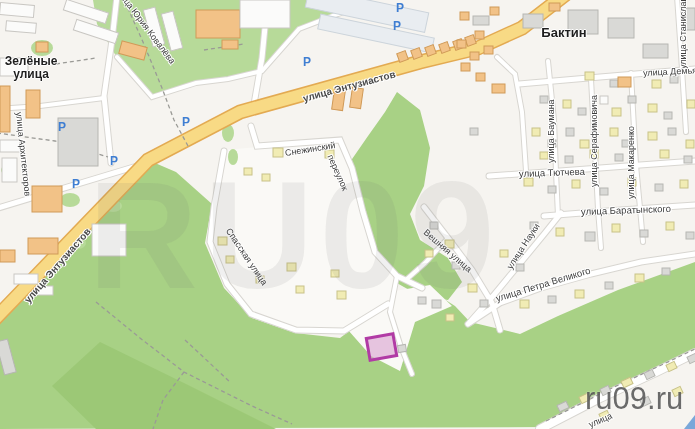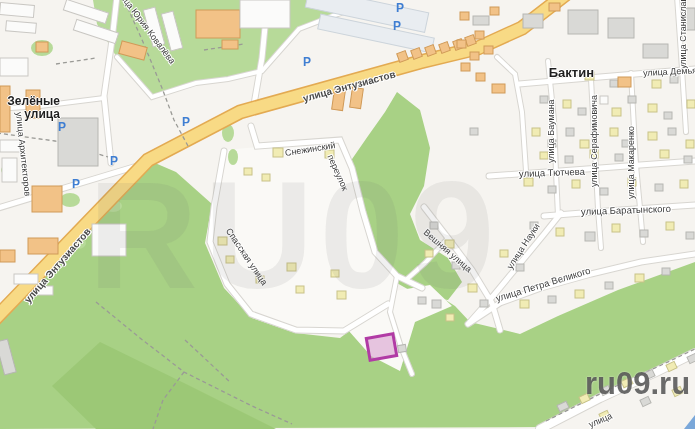--- a/index.html
+++ b/index.html
@@ -3,25 +3,25 @@
 <meta charset="utf-8">
 <style>
   html,body{margin:0;padding:0;}
   body{font-family:"Liberation Sans",sans-serif;}
   .map{position:relative;width:695px;height:429px;overflow:hidden;background:#f6f4f0;}
   .map svg{position:absolute;left:0;top:0;}
   .lbl{position:absolute;white-space:nowrap;color:#3d3d3d;
        text-shadow:1px 0 0 #fff,-1px 0 0 #fff,0 1px 0 #fff,0 -1px 0 #fff,1px 1px 0 #fff,-1px -1px 0 #fff;
        transform-origin:0 50%;}
   .lbl.bold{font-weight:700;color:#4a4a4a;}
-  .place{position:absolute;color:#1f1f1f;font-weight:700;text-align:right;line-height:1.12;
-       text-shadow:1px 0 0 #fff,-1px 0 0 #fff,0 1px 0 #fff,0 -1px 0 #fff;margin-top:40px;}
+  .place{position:absolute;color:#1f1f1f;font-weight:700;text-align:center;line-height:1.12;
+       text-shadow:1px 0 0 #fff,-1px 0 0 #fff,0 1px 0 #fff,0 -1px 0 #fff;}
   .wm-big{position:absolute;left:88px;top:128px;font-size:152px;font-weight:700;
        color:rgba(110,110,110,0.10);letter-spacing:6px;pointer-events:none;margin-top:20px;}
-  .wm-corner{position:absolute;left:585px;top:366px;font-size:31px;font-weight:700;
+  .wm-corner{position:absolute;left:585px;top:381px;font-size:31px;font-weight:400;
        color:rgba(70,70,70,0.80);text-shadow:0 0 2px rgba(255,255,255,0.6);pointer-events:none;}
 </style>
 </head>
 <body>
 
 <div class="map">
   <svg id="map-svg" width="695" height="429" viewBox="0 0 695 429">
       <rect x="0" y="0" width="695" height="429" fill="#f6f4f0"></rect>
       <polygon points="93,0 345,0 336,16 298,30 260,72 228,80 194,82 152,98 116,56 97,24" fill="#b7da99"></polygon>
       <polygon points="0,318 148,160 176,172 212,204 205,243 224,288 252,318 295,333 340,338 380,308 430,290 455,306 470,322 520,334 558,316 618,290 695,262 695,352 656,371 598,399 545,427 0,429" fill="#a8d185"></polygon>

